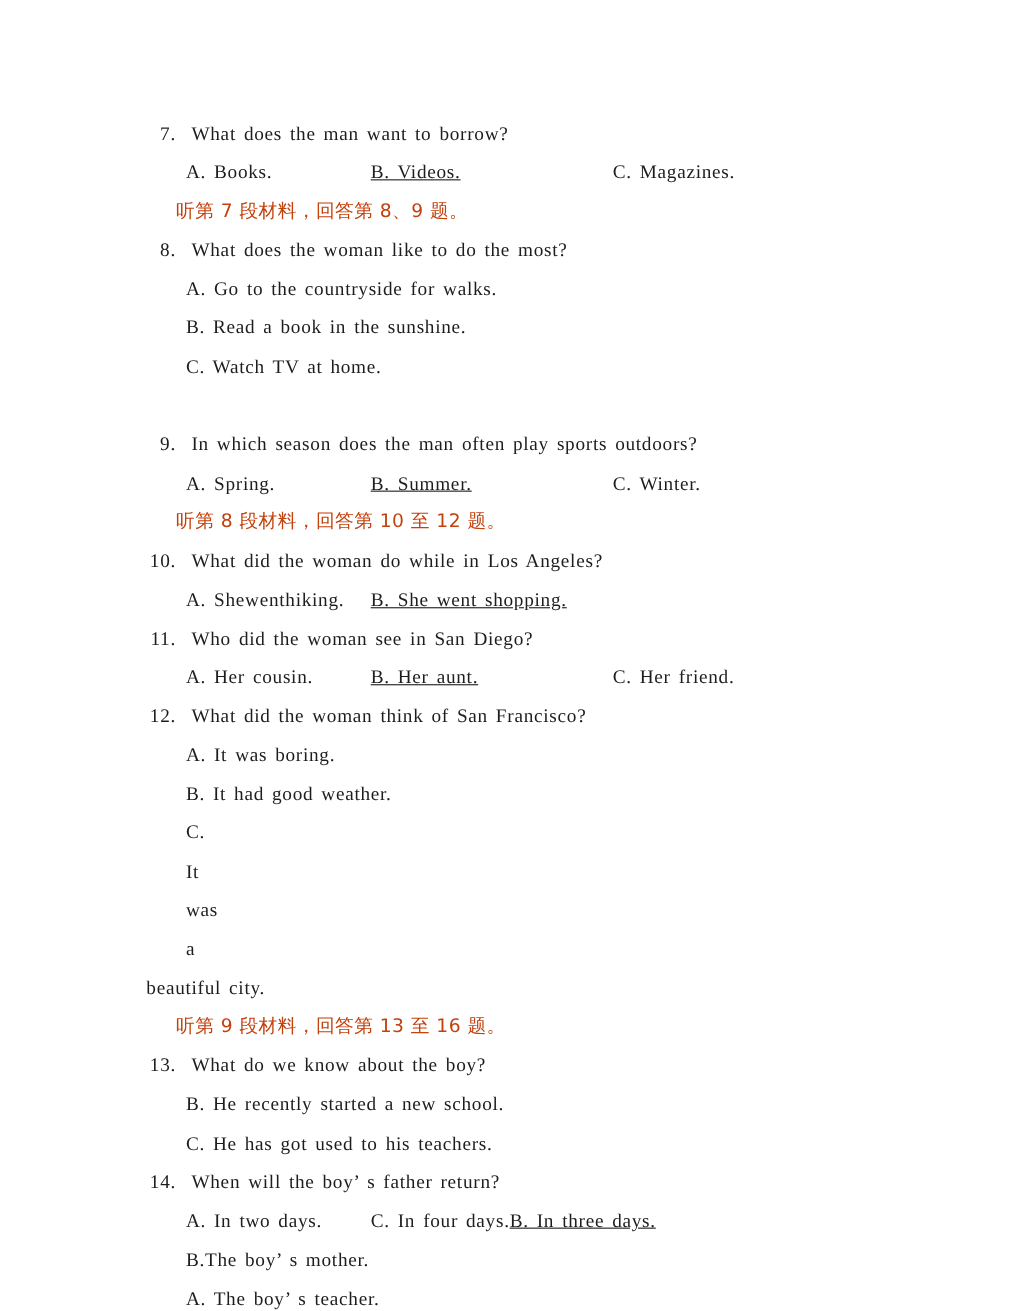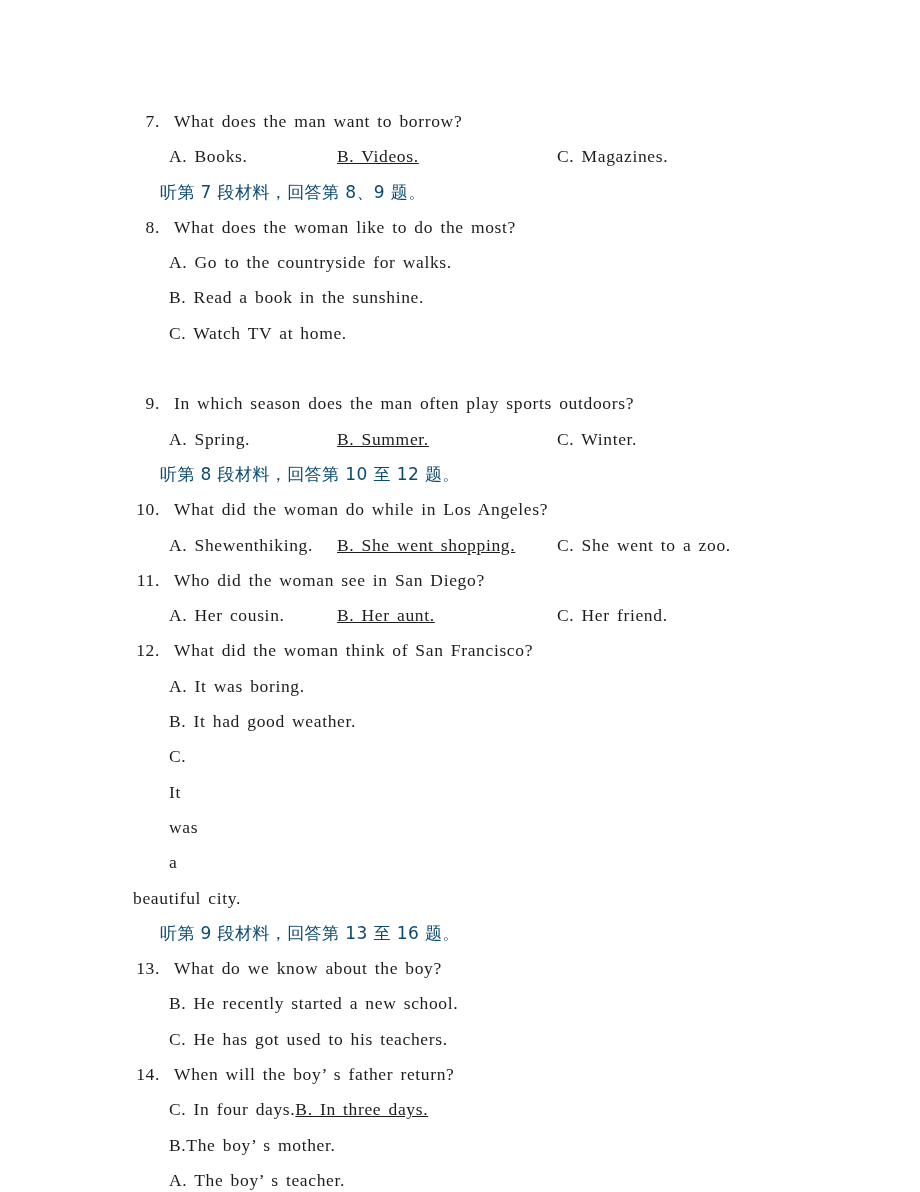--- a/index.html
+++ b/index.html
@@ -87,21 +87,21 @@
   }
 
   
   .cnline {
     padding-left: 27px;
     font-family: "DejaVu Sans", "Liberation Sans", sans-serif;
     font-size: 17px;
     line-height: 35.3px;
     letter-spacing: 0.4px;
     white-space: pre;
-    color: #0c4a6e;
+    color: #c2410c;
   }
 
   
   .justified {
     display: flex;
     justify-content: space-between;
     white-space: pre;
     width: 654px;
     padding-left: 36px;
     box-sizing: border-box;
@@ -161,21 +161,20 @@
     <div class="cnline">听第 8 段材料，回答第 10 至 12 题。</div>
 
     <div class="line qrow">
       <span class="qnum">10.</span>
       <span class="qdot"> </span>
       <span class="qtext">What did the woman do while in Los Angeles?</span>
     </div>
     <div class="line optrow">
       <span class="col col-a">A. Shewenthiking.</span>
       <span class="col col-b">B. She went shopping.</span>
-      <span class="col col-c">C. She went to a zoo.</span>
     </div>
 
     <div class="line qrow">
       <span class="qnum">11.</span>
       <span class="qdot"> </span>
       <span class="qtext">Who did the woman see in San Diego?</span>
     </div>
     <div class="line optrow">
       <span class="col col-a">A. Her cousin.</span>
       <span class="col col-b">B. Her aunt.</span>
@@ -206,20 +205,21 @@
     </div>
     <div class="line optsingle">B. He recently started a new school.</div>
     <div class="line optsingle">C. He has got used to his teachers.</div>
 
     <div class="line qrow">
       <span class="qnum">14.</span>
       <span class="qdot"> </span>
       <span class="qtext">When will the boy’ s father return?</span>
     </div>
     <div class="line optrow">
+      <span class="col col-a">A. In two days.</span>
       <span class="col col-c">C. In four days.</span>
       <span class="col col-b">B. In three days.</span>
     </div>
 
     <div class="line justified">
       <span>B.The boy’ s mother.</span>
       <span>A. The boy’ s teacher.</span>
       <span>C.</span>
       <span>The</span>
       <span>boy’</span>

